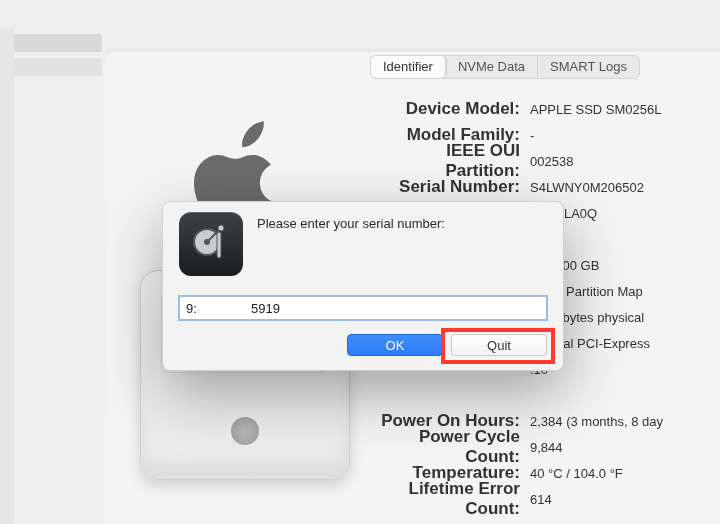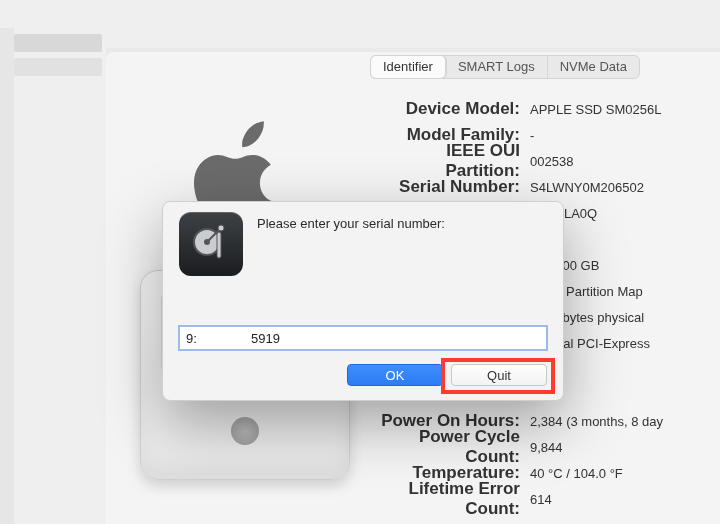--- a/index.html
+++ b/index.html
@@ -41,21 +41,21 @@
 
   
   .watermark { position: absolute; left: 50%; top: 306px; transform: translateX(-50%); font-size: 22px; font-style: italic; font-weight: 600; color: rgba(112,170,255,.5); letter-spacing: .5px; pointer-events: none; }
 
   
   .modal { position: absolute; left: 162px; top: 201px; width: 402px; background: #f3f3f3; border: 1px solid #cfcfcf; border-radius: 8px; box-shadow: 0 22px 60px rgba(0,0,0,.34); padding: 10px 16px 14px; }
   .modal .toprow { display: flex; align-items: flex-start; gap: 14px; }
   .appicon { width: 64px; height: 64px; border-radius: 12px; background: linear-gradient(#3d4145,#1b1d1f); position: relative; box-shadow: inset 0 1px 0 rgba(255,255,255,.2); }
   .appicon svg { position: absolute; inset: 8px; }
   .prompt { font-size: 13px; color: #2a2a2a; padding-top: 4px; }
-  .modal input[type=text] { width: 100%; margin-top: 50px; height: 24px; border: 1px solid #8aa9d6; outline: 2px solid #9bbce7; outline-offset: -1px; background: #fff; padding: 0 6px; font-size: 13px; color: #222; }
+  .modal input[type=text] { width: 100%; margin-top: 20px; height: 24px; border: 1px solid #8aa9d6; outline: 2px solid #9bbce7; outline-offset: -1px; background: #fff; padding: 0 6px; font-size: 13px; color: #222; }
   .btnrow { display: flex; justify-content: flex-end; gap: 8px; margin-top: 14px; align-items: center; }
   .btn { height: 22px; min-width: 96px; border-radius: 4px; font-size: 13px; border: 1px solid #c9c9c9; background: linear-gradient(#ffffff,#f2f2f2); color: #333; cursor: pointer; }
   .btn.primary { background: linear-gradient(#3f8efc,#2c7cf5); border: 1px solid #2466d6; color: #fff; font-weight: 500; }
   .hl { position: absolute; border: 4px solid #ff3b30; pointer-events: none; }
   .hl-ok { right: 8px; bottom: 6px; width: 114px; height: 36px; }
 </style>
 </head>
 <body>
 
 <div class="titlebar">
@@ -66,22 +66,22 @@
 
 <div class="sidebar">
   <div class="row sel"></div>
   <div class="row"></div>
 </div>
 
 <div class="main"></div>
 
 <div class="tabs">
   <div class="tab active"><span>Identifier</span></div>
+  <div class="tab"><span>NVMe Data</span></div>
   <div class="tab"><span>SMART Logs</span></div>
-  <div class="tab"><span>NVMe Data</span></div>
 </div>
 
 <div class="drive">
   <svg class="apple-logo" viewBox="0 0 170 170">
     <path fill="#6b6b6b" d="M128 126c-3 7-5 10-9 16-6 9-14 20-25 20-9 0-12-6-24-6s-15 6-24 6c-11 0-19-10-25-19-17-25-19-55-8-71 7-11 19-18 30-18 11 0 18 6 27 6s14-6 27-6c10 0 20 5 28 15-25 14-21 49 3 57zM106 28c5-7 9-16 8-26-9 1-19 6-25 14-5 7-10 16-8 26 9 0 19-6 25-14z"></path>
   </svg>
   <div class="drive-body"></div>
 </div>
 
 <div class="info">

